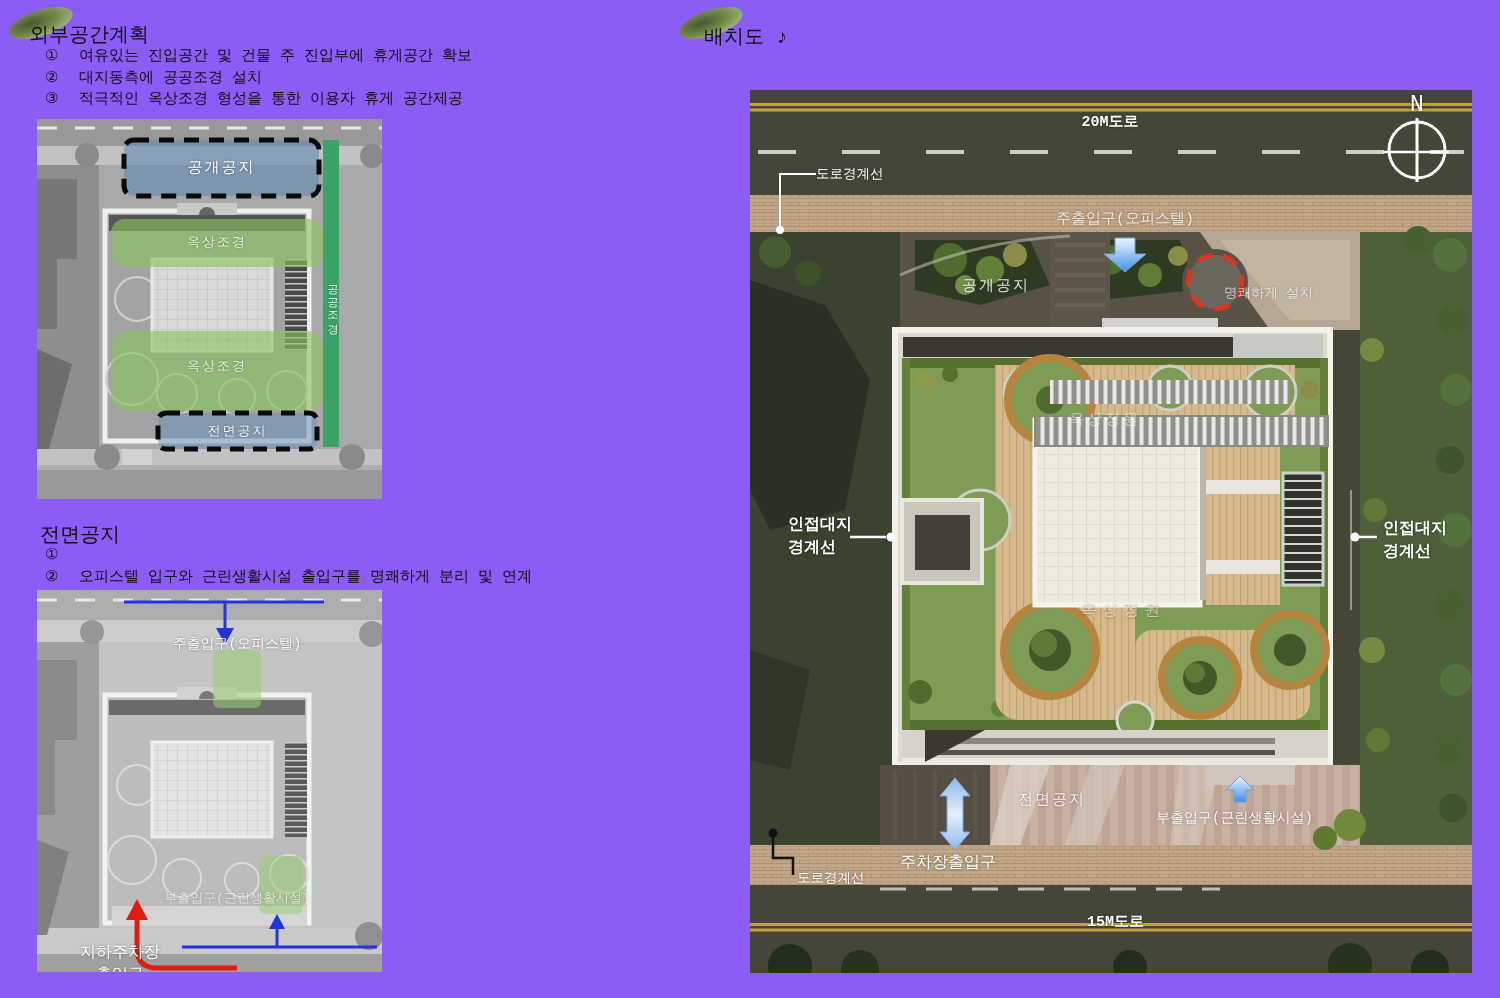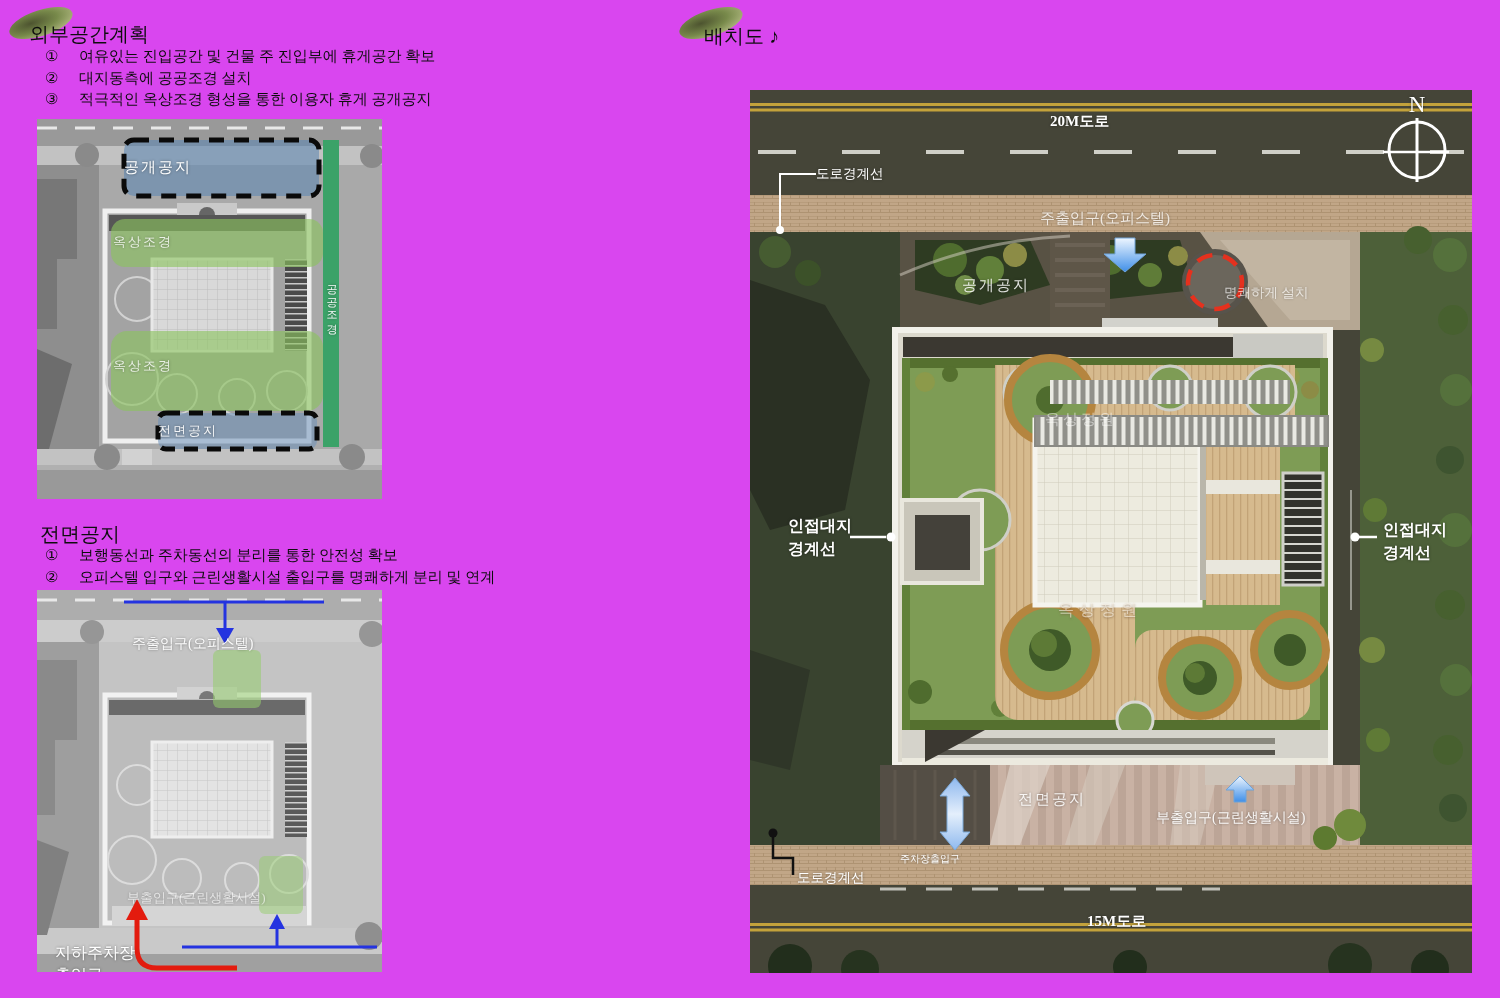--- a/index.html
+++ b/index.html
@@ -1,58 +1,57 @@
 <!DOCTYPE html>
 <html><head>
 <meta charset="utf-8">
 <style>
   html,body{margin:0;padding:0;background:#fff;}
-  .page{position:relative;width:1500px;height:998px;background:#d946ef;overflow:hidden;
-        font-family:Liberation Serif, serif;color:#111;}
+  .page{position:relative;width:1500px;height:998px;background:#8b5cf6;overflow:hidden;
+        font-family:Liberation Mono, monospace;color:#111;}
   .hdr{position:absolute;font-size:20px;font-weight:500;color:#0d0d0d;z-index:2;white-space:nowrap;}
   .leaf{position:absolute;width:66px;height:26px;border-radius:50%;
         background:radial-gradient(ellipse at 35% 40%, #41551f 0%, #6f8f3c 45%, #a9bf74 80%, #dfe8c2 100%);
         transform:rotate(-18deg);opacity:.92;z-index:1;}
   .list{position:absolute;z-index:2;}
   .list .row{display:flex;line-height:21.5px;font-size:15px;color:#0d0d0d;}
   .list .num{width:34px;flex:0 0 34px;}
   .plan{position:absolute;overflow:hidden;}
   .plan svg{position:absolute;left:0;top:0;}
   .lbl{position:absolute;color:#fff;white-space:nowrap;z-index:3;
        text-shadow:0 0 3px rgba(0,0,0,.45);}
-  .ctr{}
+  .ctr{text-align:center;}
   .vert{writing-mode:vertical-rl;text-orientation:upright;letter-spacing:2px;}
 </style>
 </head>
 <body>
 
 <div class="page">
 
   <div class="leaf" style="left:8px;top:10px;"></div>
   <div class="hdr" style="left:29px;top:21px;">외부공간계획</div>
   <div class="list" style="left:45px;top:46px;">
     <div class="row">
       <span class="num">①</span>
       <span>여유있는 진입공간 및 건물 주 진입부에 휴게공간 확보</span>
       </div>
     <div class="row">
       <span class="num">②</span>
       <span>대지동측에 공공조경 설치</span>
       </div>
     <div class="row">
       <span class="num">③</span>
-      <span>적극적인 옥상조경 형성을 통한 이용자 휴게 공개공지</span>
+      <span>적극적인 옥상조경 형성을 통한 이용자 휴게 공간제공</span>
       </div>
   </div>
 
   <div class="hdr" style="left:40px;top:521px;">전면공지</div>
   <div class="list" style="left:45px;top:545px;">
     <div class="row">
       <span class="num">①</span>
-      <span>보행동선과 주차동선의 분리를 통한 안전성 확보</span>
       </div>
     <div class="row">
       <span class="num">②</span>
       <span>오피스텔 입구와 근린생활시설 출입구를 명쾌하게 분리 및 연계</span>
       </div>
   </div>
 
   <div class="plan" style="left:37px;top:119px;width:345px;height:380px;">
     <svg width="345" height="380">
       <defs>
@@ -380,18 +379,18 @@
       <div>경계선</div>
     </div>
     <div class="lbl" style="left:633px;top:428px;font-size:16px;font-weight:bold;line-height:23px;">
       <div>인접대지</div>
       <div>경계선</div>
     </div>
     <div class="lbl ctr" style="left:295px;top:320px;width:120px;font-size:15px;letter-spacing:3px;opacity:.5;text-shadow:none;">옥상정원</div>
     <div class="lbl ctr" style="left:308px;top:510px;width:130px;font-size:16px;letter-spacing:5px;color:rgba(250,244,232,.6);text-shadow:0 1px 2px rgba(120,90,60,.6);">옥상정원</div>
     <div class="lbl" style="left:268px;top:700px;font-size:15px;letter-spacing:2px;opacity:.85;">전면공지</div>
     <div class="lbl" style="left:406px;top:719px;font-size:14px;opacity:.9;">부출입구(근린생활시설)</div>
-    <div class="lbl" style="left:150px;top:762px;font-size:10px;">주차장출입구</div>
+    <div class="lbl" style="left:150px;top:762px;font-size:16px;">주차장출입구</div>
     <div class="lbl" style="left:47px;top:779px;font-size:13.5px;">도로경계선</div>
     <div class="lbl" style="left:310px;top:822px;font-size:15px;font-weight:bold;margin-left:27px;">15M도로</div>
   </div>
 
 </div>
 
 </body></html>

